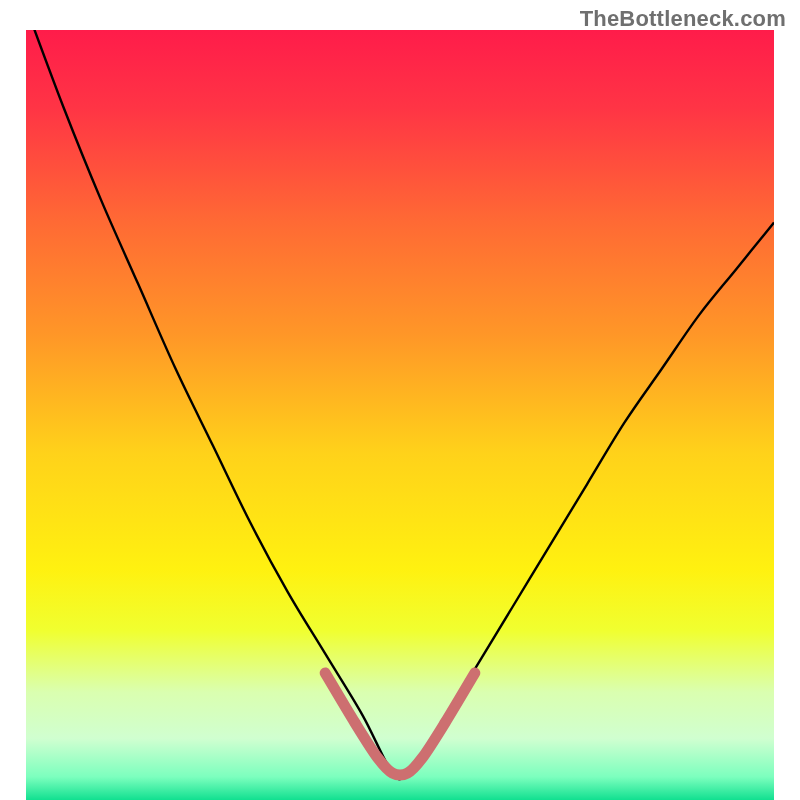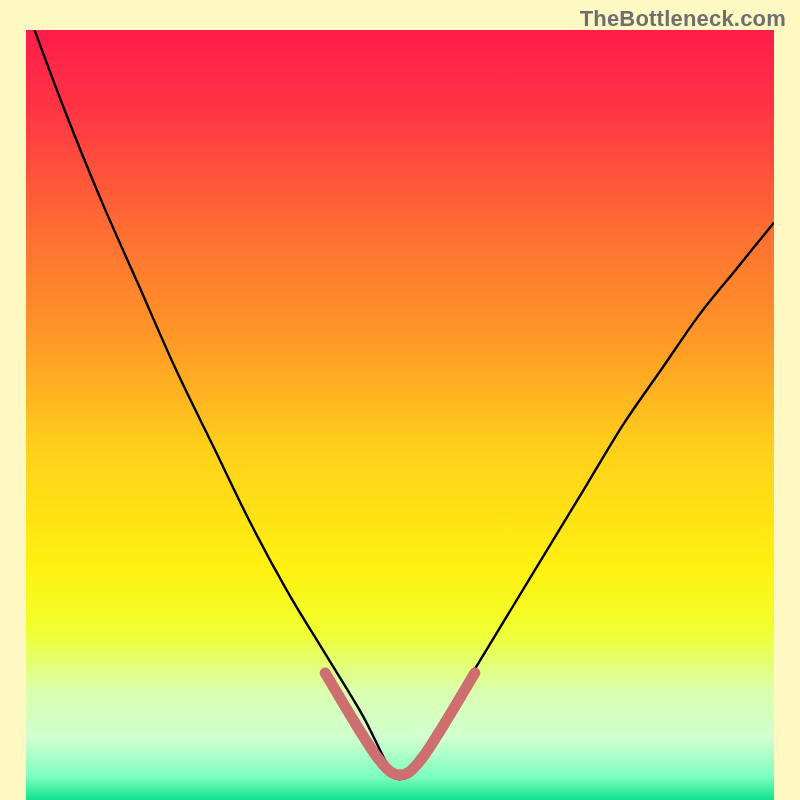--- a/index.html
+++ b/index.html
@@ -9,21 +9,21 @@
     height: 800px;
     background: #000;
     overflow: hidden;
   }
   .frame {
     position: absolute;
     left: 0;
     top: 0;
     width: 800px;
     height: 800px;
-    background: #fef9c3;
+    background: #ffffff;
   }
   .watermark {
     position: absolute;
     top: 6px;
     right: 14px;
     font-family: Arial, Helvetica, sans-serif;
     font-size: 22px;
     font-weight: 600;
     color: #6f6f6f;
     letter-spacing: 0.2px;

